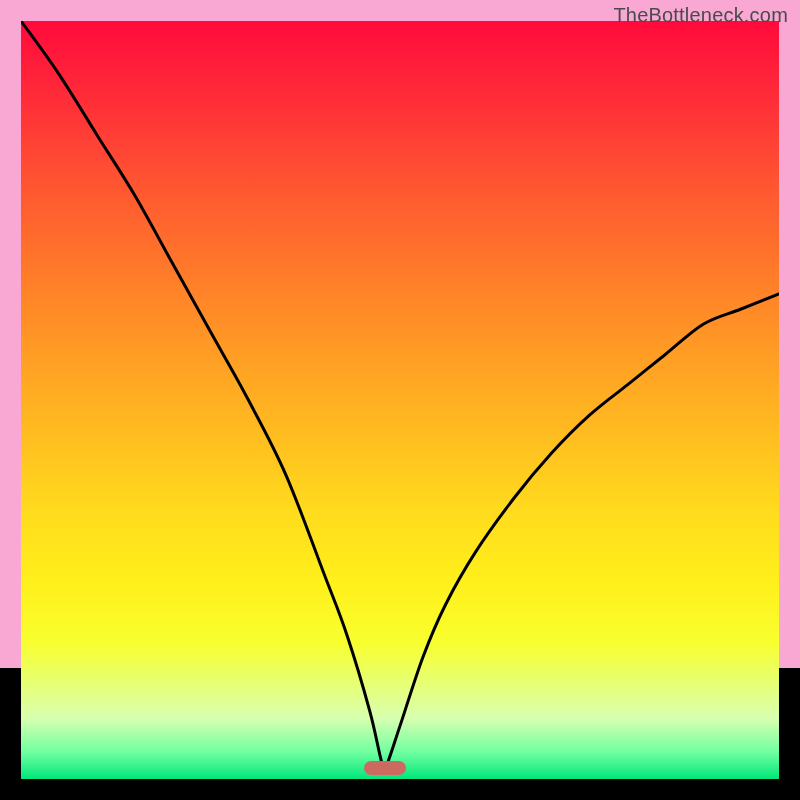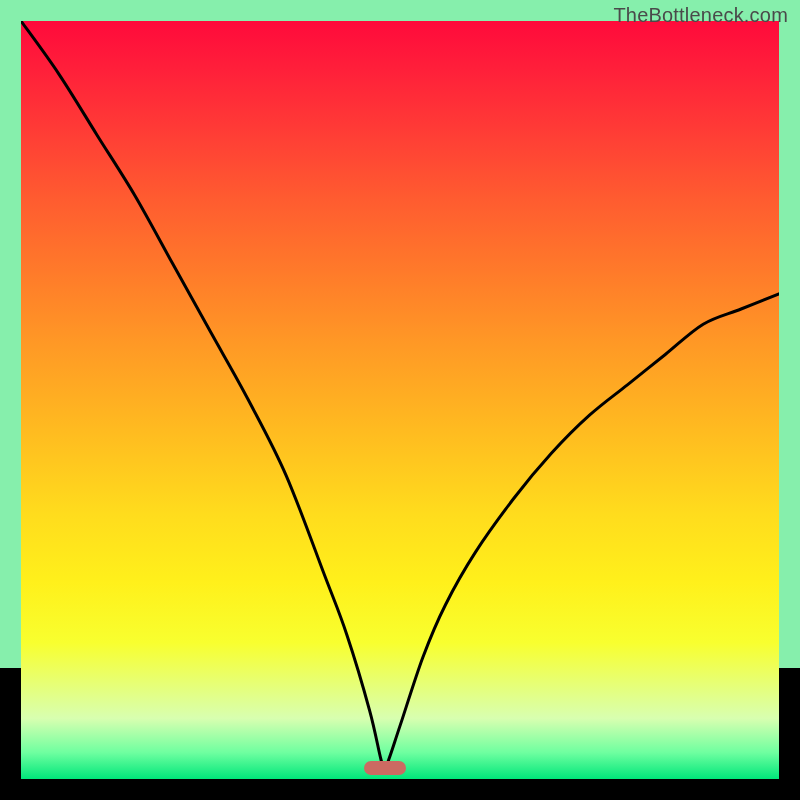--- a/index.html
+++ b/index.html
@@ -8,21 +8,21 @@
     width: 800px;
     height: 800px;
     background: #000;
     overflow: hidden;
     font-family: Arial, Helvetica, sans-serif;
   }
   .frame {
     position: relative;
     width: 800px;
     height: 668px;
-    background: #86efac;
+    background: #f9a8d4;
   }
   .watermark {
     position: absolute;
     top: 4px;
     right: 12px;
     color: #4a4a4a;
     font-size: 20px;
     font-weight: 500;
     letter-spacing: 0.2px;
     z-index: 5;

